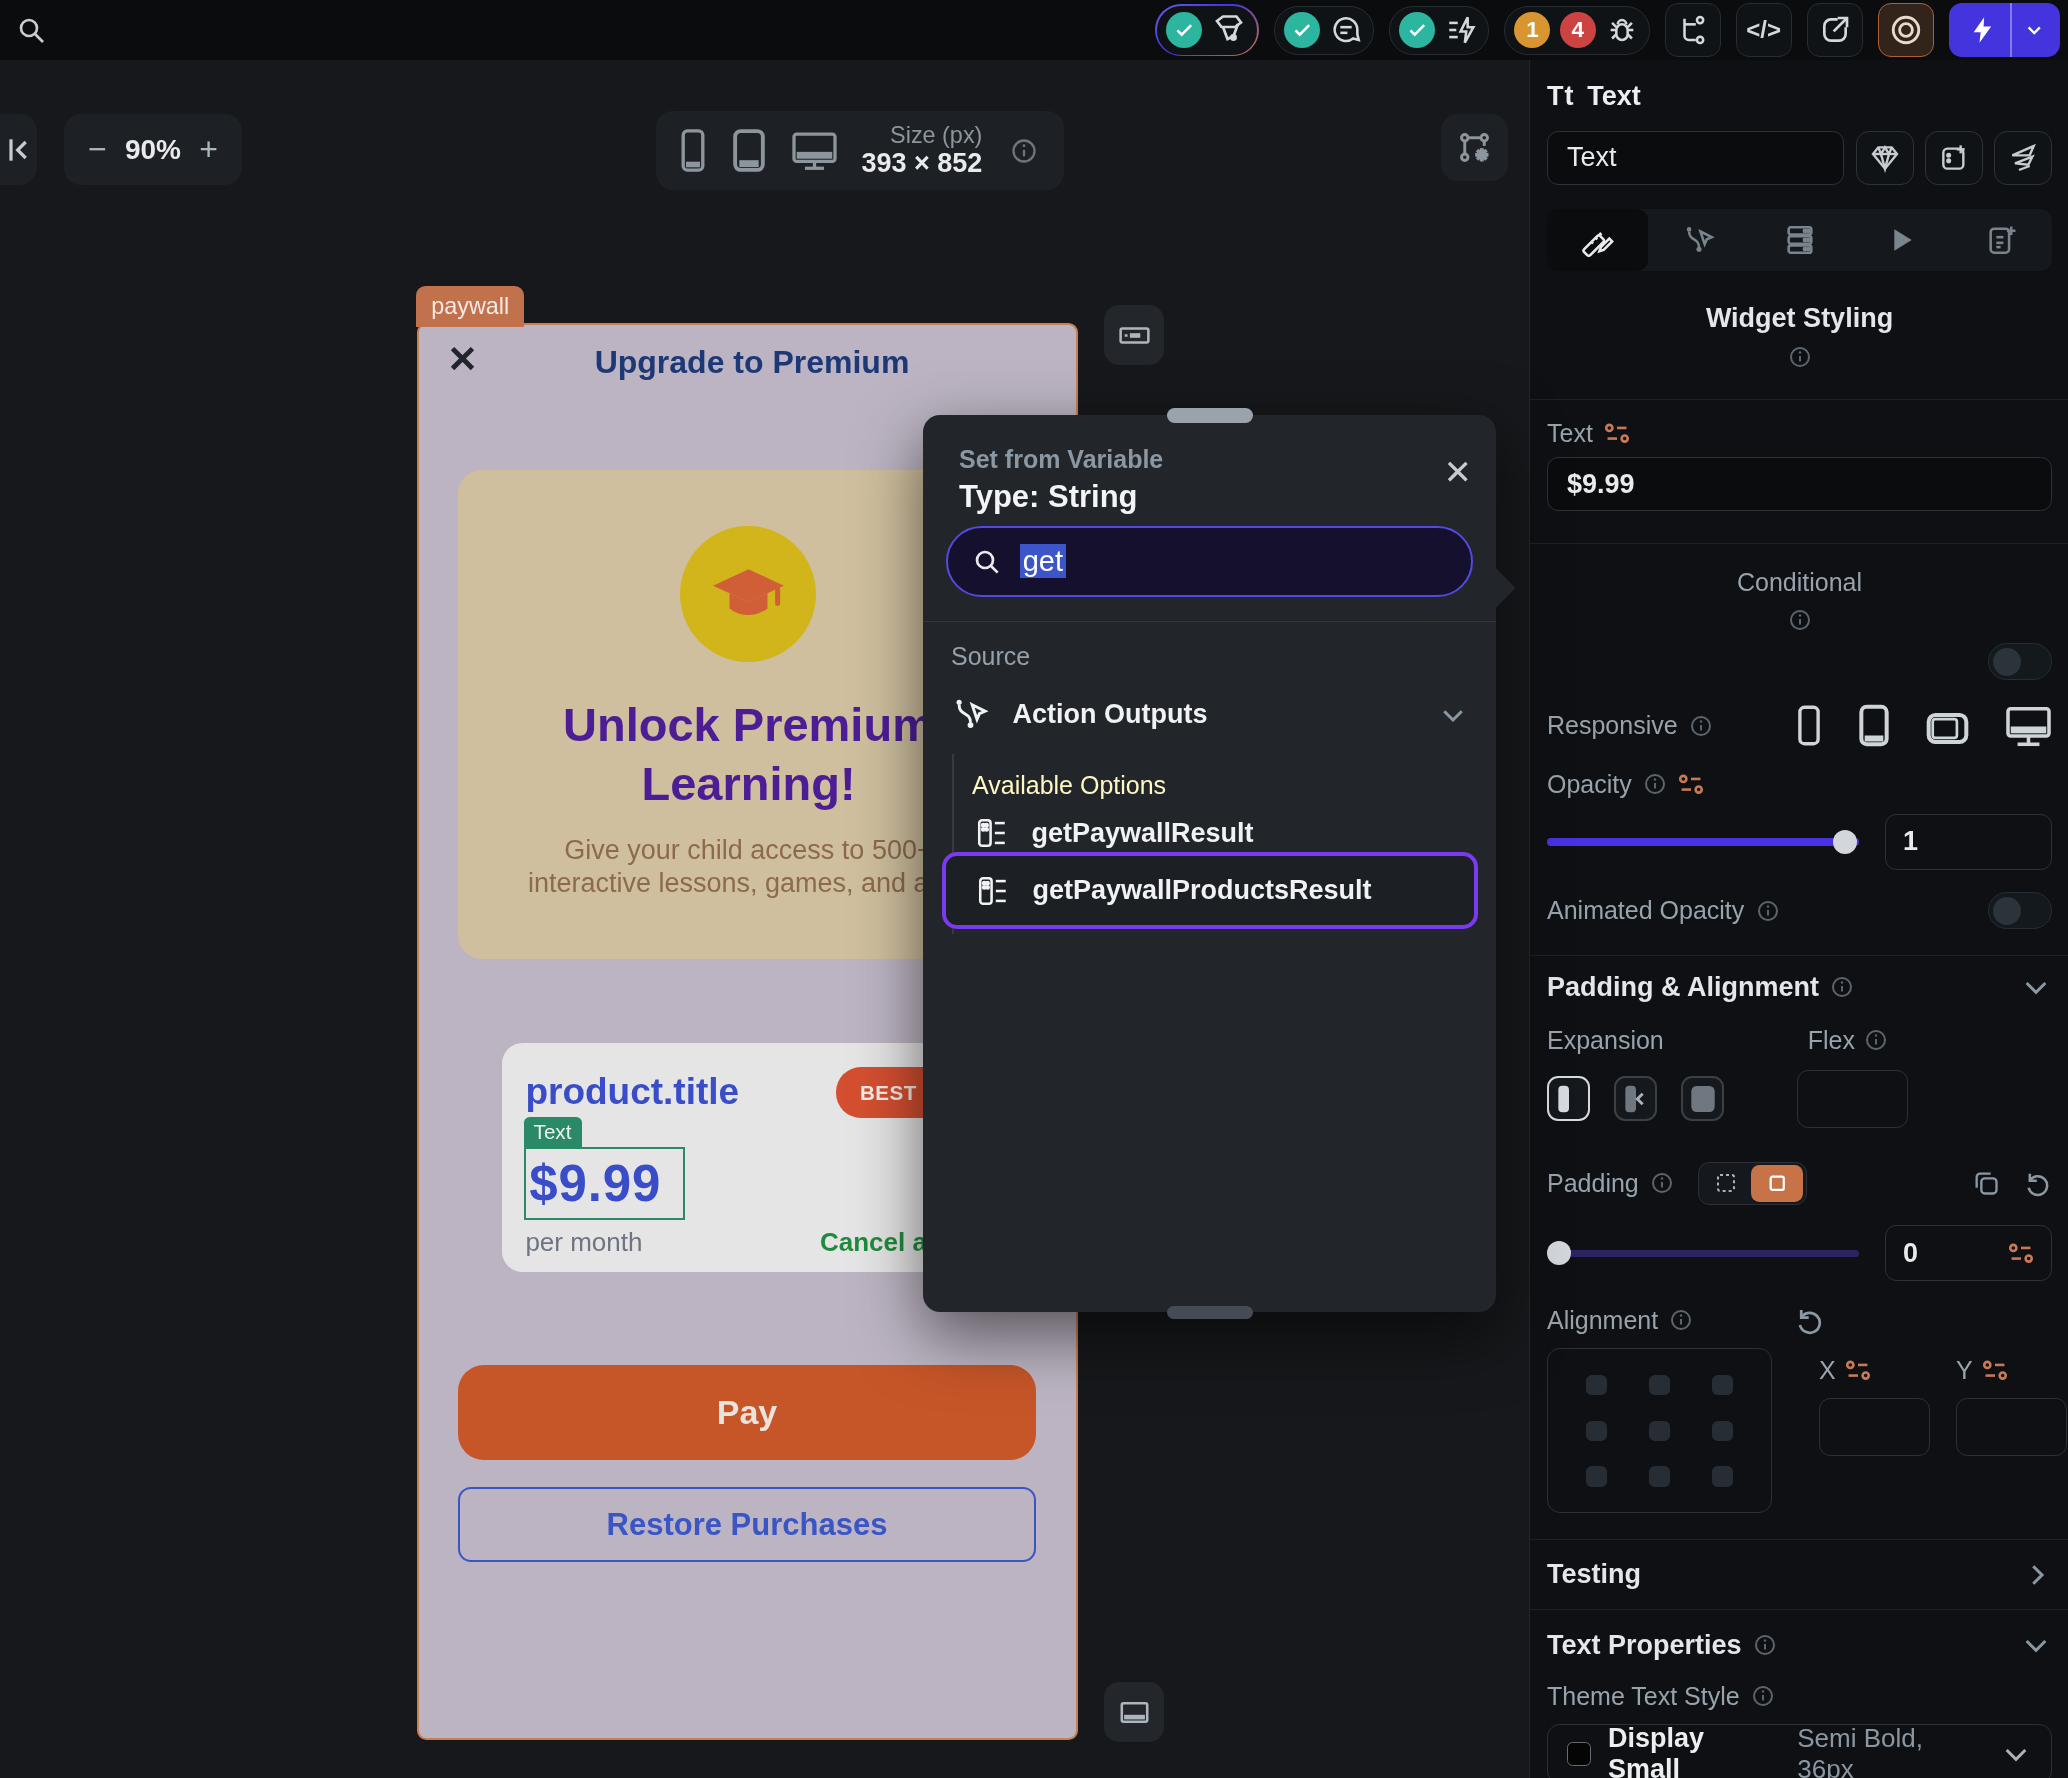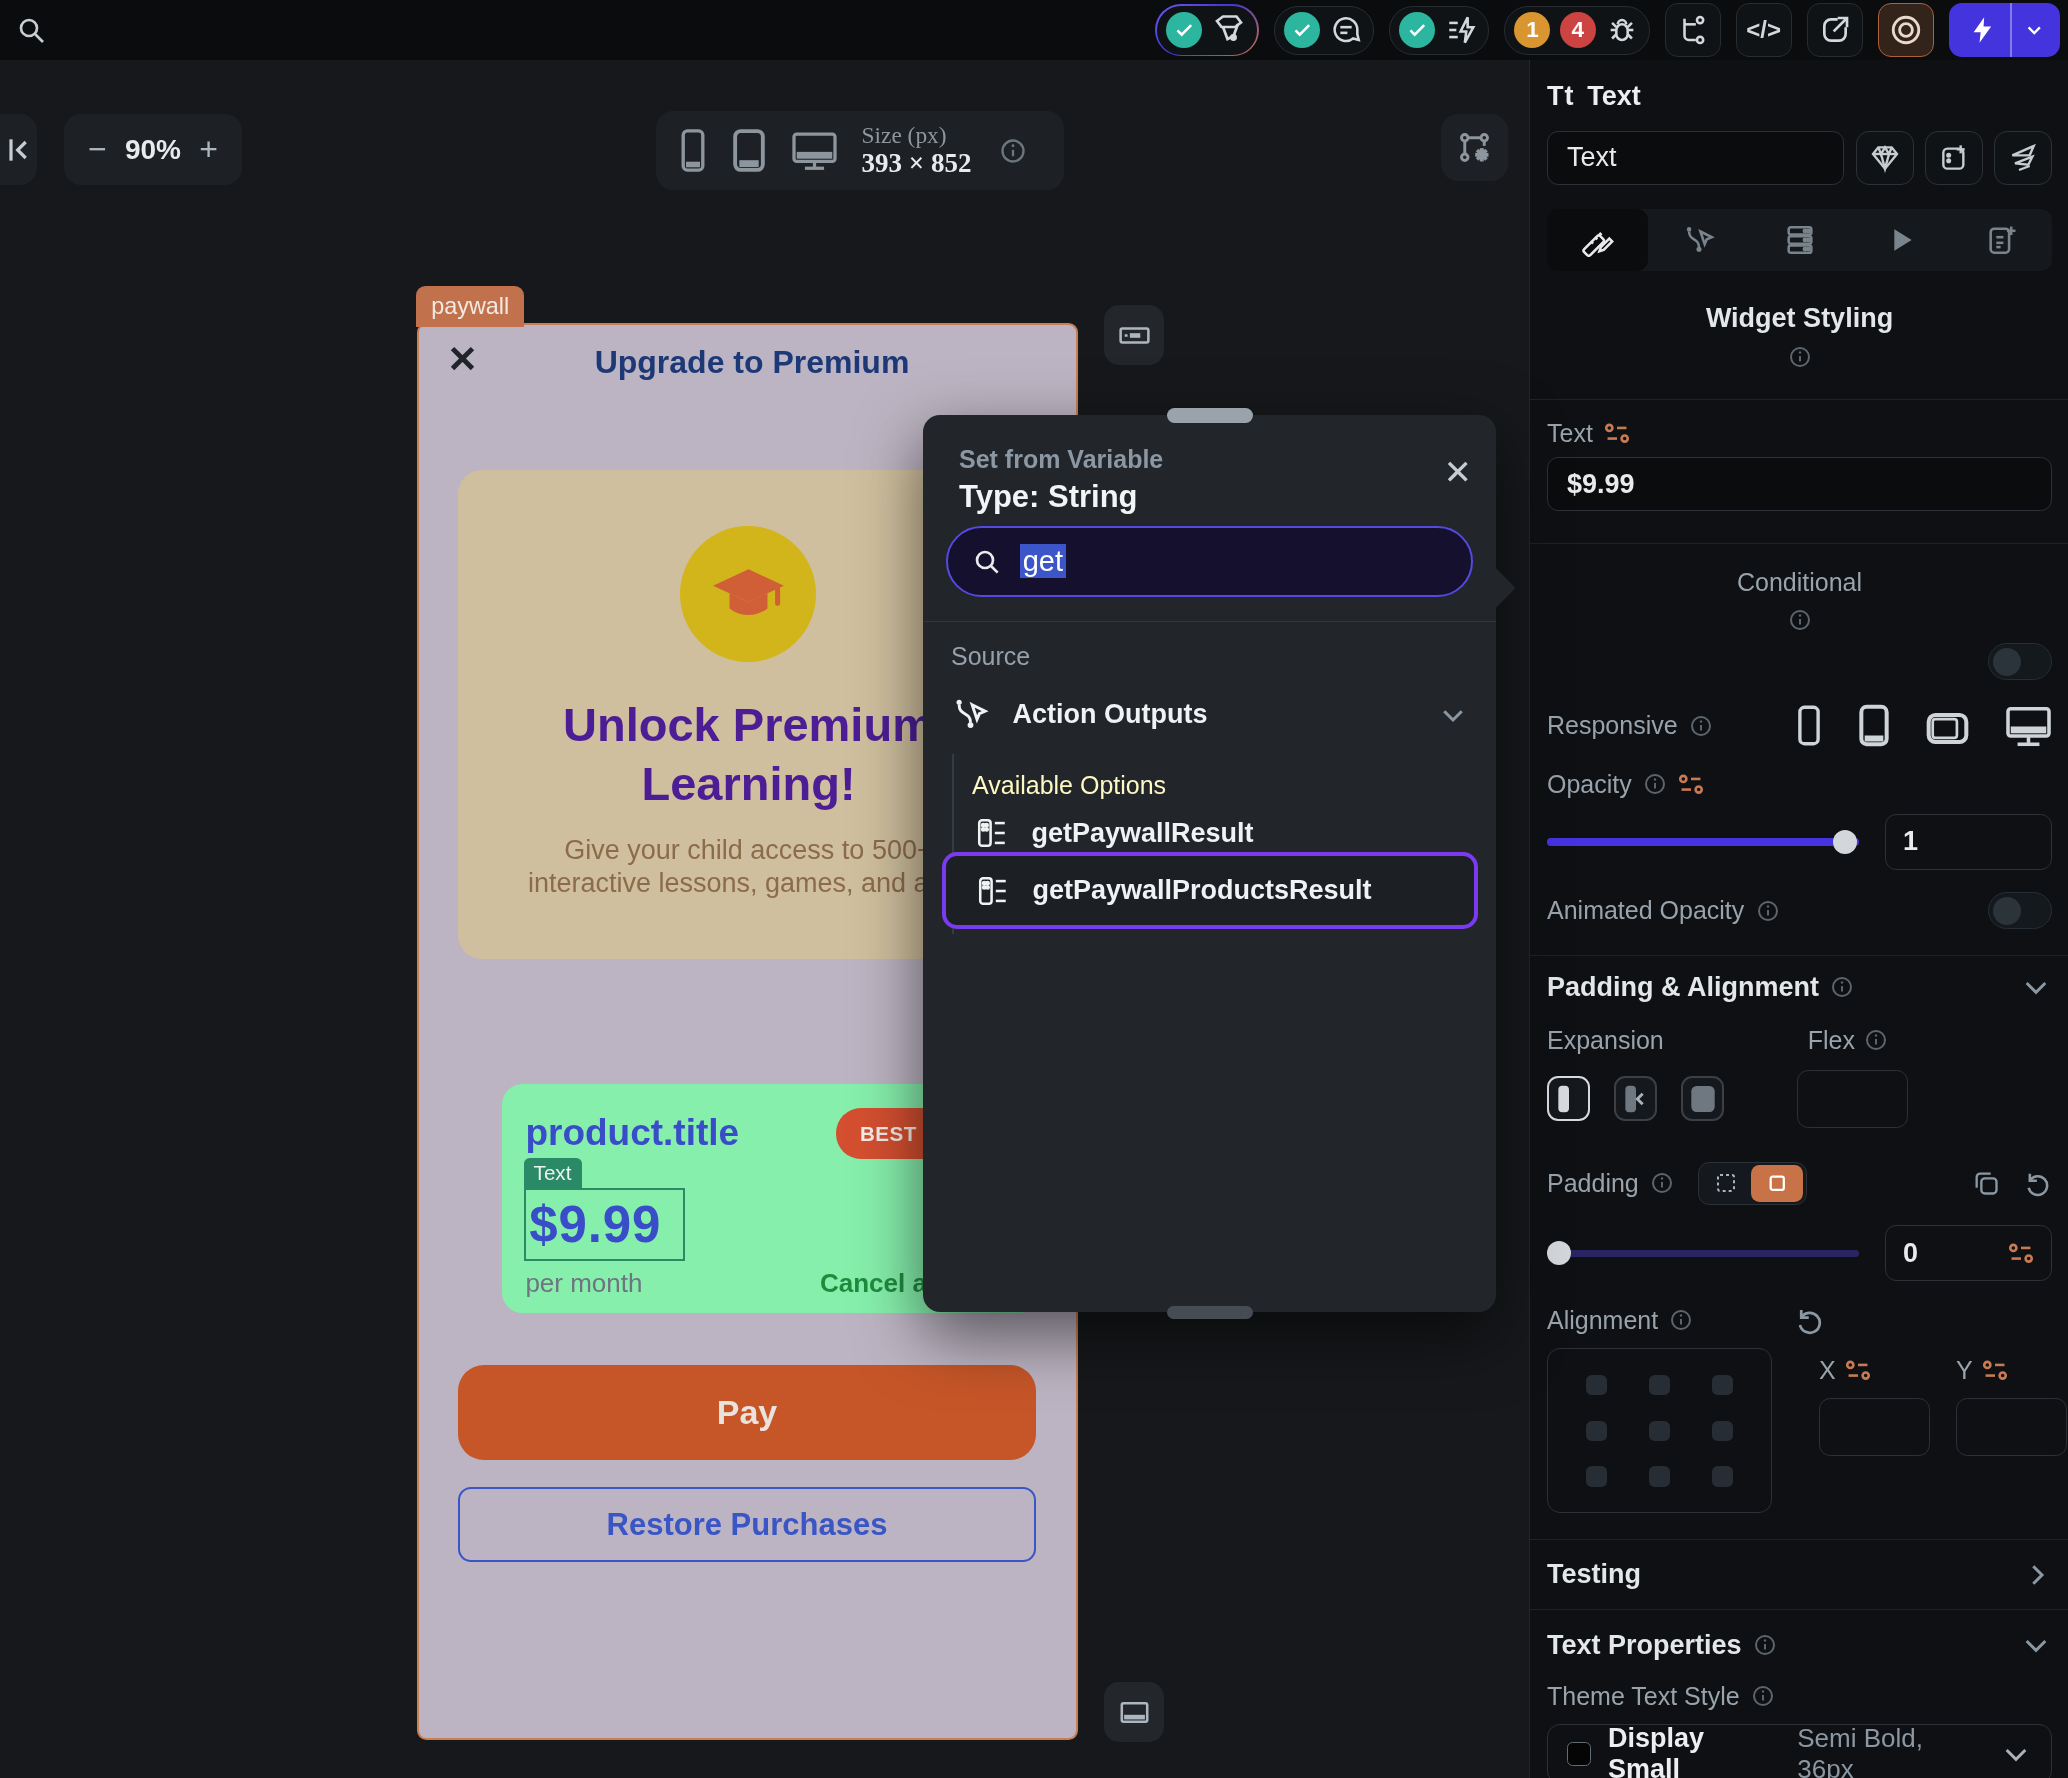--- a/index.html
+++ b/index.html
@@ -29,36 +29,36 @@
   .runbtn .divline { width:1.9px; height:54px; background:rgba(255,255,255,.35); margin-left:13px; }
 
   
   .canvas { position:absolute; left:0; top:60px; width:1529px; height:1718px; background:#16181b; }
   .ctl { background:#1d2125; border-radius:17px; display:flex; align-items:center; justify-content:center; }
   .collapse-btn { left:-17px; top:54px; width:54px; height:71px; }
   .zoom-pill { left:64px; top:54px; width:178px; height:71px; gap:0; justify-content:space-between; padding:0 24px; }
   .zoom-pill .zval { font-size:28px; font-weight:bold; color:#e8eaec; }
   .zoom-pill .zbtn { font-size:32px; color:#aeb6bd; }
   .size-pill { left:656px; top:51px; width:408px; height:79px; gap:24px; padding:0 22.5px; justify-content:flex-start; }
-  .size-texts { text-align:left; line-height:1.15;font-family:Liberation Serif, serif; }
+  .size-texts { text-align:right; line-height:1.15; }
   .size-label { font-size:23.4px; color:#8d959d; }
   .size-value { font-size:27px; font-weight:bold; color:#e8eaec; }
   .settings-btn { left:1441px; top:54px; width:67px; height:67px; }
   .floatbtn { width:60px; height:60px; border-radius:15px; background:#23272c; display:flex; align-items:center; justify-content:center; }
 
   
   .phone { position:absolute; left:417px; top:263px; width:661px; height:1417px; background:#bcb4c2; border:2.8px solid #c87f52; border-radius:9.4px; }
   .paywall-tag { position:absolute; left:-2.8px; top:-39px; height:41px; padding:0 15px; background:#c1714c; color:#f2e9e2; font-size:23.4px; display:flex; align-items:center; border-radius:9.4px 9.4px 0 0; }
   .phone-close { position:absolute; left:28px; top:13px; }
   .phone-title { position:absolute; left:9px; right:0; top:19px; text-align:center; color:#1c3876; font-size:32px; font-weight:bold; }
   .hero-card { position:absolute; left:39px; top:145px; width:581px; height:489px; background:#cfbf9e; border-radius:24px; }
   .hero-circle { position:absolute; left:222px; top:56px; width:136px; height:136px; border-radius:50%; background:#d2b51b; display:flex; align-items:center; justify-content:center; }
   .hero-headline { position:absolute; left:0; right:0; top:225px; text-align:center; color:#4c1d95; font-size:47px; font-weight:bold; line-height:1.26; }
   .hero-sub { position:absolute; left:-37px; right:-37px; top:364px; text-align:center; color:#8b6b4a; font-size:27px; line-height:1.24; }
-  .product-card { position:absolute; left:83px; top:759px; width:537px; height:229px; background:#86efac; border-radius:20.6px; }
+  .product-card { position:absolute; left:83px; top:718px; width:537px; height:229px; background:#e5e5e5; border-radius:20.6px; }
   .product-title { position:absolute; left:23.4px; top:28px; color:#3a4dc8; font-size:37px; font-weight:bold; }
   .best-badge { position:absolute; left:334px; top:24px; height:51px; padding:0 24px; background:#d44f30; border-radius:25px; color:#f4ece7; font-size:20.6px; font-weight:bold; display:flex; align-items:center; letter-spacing:0.5px; }
   .wtag { position:absolute; left:21.5px; top:74px; width:58px; height:30px; background:#2a8a67; color:#eef4f1; font-size:20.6px; display:flex; align-items:center; justify-content:center; border-radius:5.6px 5.6px 0 0; }
   .selbox { position:absolute; left:21.5px; top:104px; width:161px; height:73px; border:2.8px solid #2a8a67; display:flex; align-items:center; }
   .price { color:#3a4dc8; font-size:51px; font-weight:bold; padding-left:3.7px; letter-spacing:0.9px; }
   .period { position:absolute; left:23.4px; top:184px; color:#6e7480; font-size:26px; }
   .cancel { position:absolute; left:318px; top:184px; color:#1e8c3c; font-size:26px; font-weight:600; }
   .pay-btn { position:absolute; left:39px; top:1040px; width:578px; height:95px; background:#c65628; border-radius:26px; color:#eae2dc; font-size:34px; font-weight:bold; display:flex; align-items:center; justify-content:center; }
   .restore-btn { position:absolute; left:39px; top:1162px; width:578px; height:75px; border:2.8px solid #3a55c4; border-radius:13px; color:#3a55c4; font-size:31px; font-weight:bold; display:flex; align-items:center; justify-content:center; }
 

